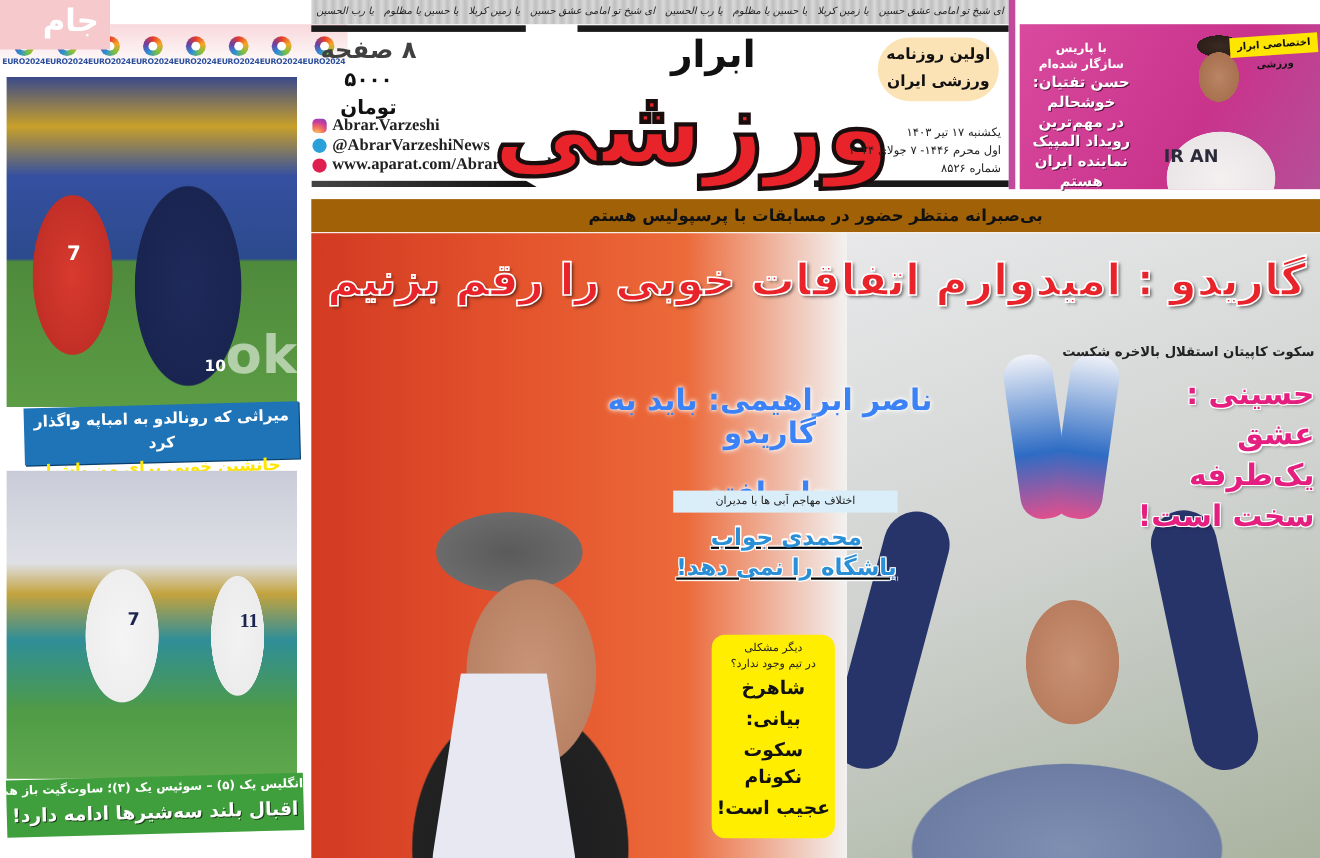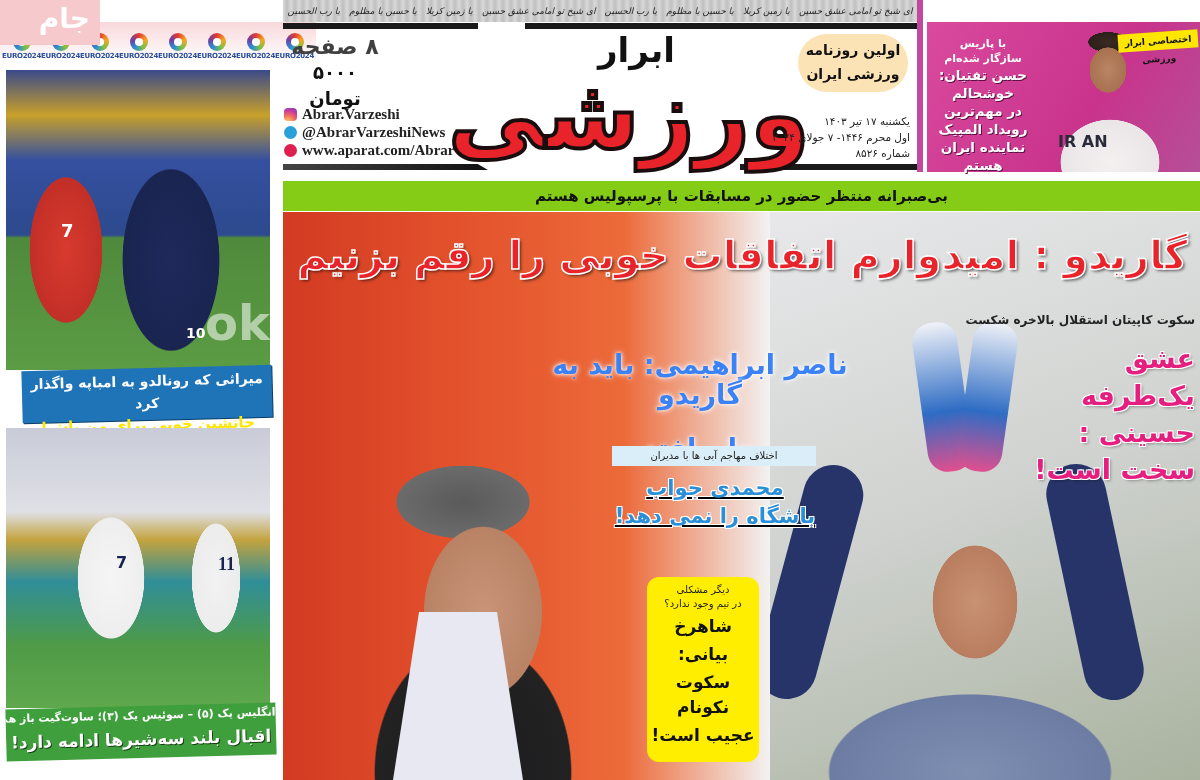--- a/index.html
+++ b/index.html
@@ -59,21 +59,21 @@
   .social-icon { width: 13px; height: 13px; border-radius: 3px; margin-right: 5px; flex: none; }
   .ig { background: radial-gradient(circle at 30% 110%, #fdd661 0%, #f2715d 40%, #c63aa0 70%, #6b4cc6 100%); border-radius: 4px; }
   .tg { background: #2aa0da; border-radius: 50%; }
   .ap { background: #df1f4f; border-radius: 50%; }
   .social-text { font-family: "Liberation Serif", serif; font-size: 15px; font-weight: bold; color: #222; }
 
   #masthead-rule-left { left: 283px; top: 164px; width: 205px; height: 6px; background: linear-gradient(90deg, #444, #111); clip-path: polygon(0 0, 95% 0, 100% 100%, 0 100%); }
   #masthead-rule-right { left: 740px; top: 164px; width: 177px; height: 6px; background: #1a1a1a; }
 
   #logo { left: 440px; top: 30px; width: 330px; height: 140px; }
-  #logo .abrar { position: absolute; left: 158px; top: 0; font-size: 34px; font-weight: bold; color: #111; }
+  #logo .abrar { position: absolute; left: 170px; top: 0; font-size: 34px; font-weight: bold; color: #111; }
   #logo .varzeshi { position: absolute; left: 8px; top: 30px; font-size: 96px; font-weight: bold; color: #e8232a; -webkit-text-stroke: 4px #1a0d0d; letter-spacing: -4px; line-height: 110px; }
 
   #tagline-badge { left: 798px; top: 34px; width: 110px; height: 58px; background: #fbe3b5; border-radius: 30px; text-align: center; padding-top: 4px; }
   #tagline-badge div { font-size: 14px; font-weight: bold; color: #111; line-height: 24px; }
 
   #dateline { left: 770px; top: 113px; width: 140px; text-align: right; }
   #dateline div { font-size: 10.5px; color: #222; line-height: 16px; white-space: nowrap; }
 
   
   #promo-box { left: 927px; top: 22px; width: 273px; height: 150px; background: linear-gradient(120deg, #d94a9e, #c9338c 60%, #b54f98); overflow: hidden; }
@@ -82,21 +82,21 @@
     radial-gradient(ellipse 26px 32px at 78px 48px, #b98564 0%, #a8714f 70%, transparent 71%),
     radial-gradient(ellipse 28px 14px at 78px 20px, #3a2a22 0%, #2b1f19 70%, transparent 71%),
     radial-gradient(ellipse 70px 60px at 80px 140px, #f4f0f0 0%, #eae6e8 70%, transparent 71%); }
   #promo-iran { left: 1058px; top: 132px; font-size: 16px; font-weight: bold; color: #2a2a3a; }
   #promo-exclusive { left: 1118px; top: 32px; width: 80px; height: 18px; background: #ffe600; transform: rotate(-4deg); text-align: center; font-size: 9px; font-weight: bold; color: #111; line-height: 18px; }
   #promo-text { left: 928px; top: 36px; width: 110px; text-align: center; }
   #promo-text .kicker { font-size: 11px; font-weight: bold; color: #fff; line-height: 15px; }
   #promo-text .head { font-size: 13.5px; font-weight: bold; color: #fff; line-height: 18px; text-shadow: 1px 1px 0 #5a1342; }
 
   
-  #kicker-band { left: 283px; top: 181px; width: 917px; height: 30px; background: #84cc16; text-align: center; }
+  #kicker-band { left: 283px; top: 181px; width: 917px; height: 30px; background: #a16207; text-align: center; }
   #kicker-band span { font-size: 15px; font-weight: bold; color: #111; line-height: 30px; }
 
   
   #photo-garrido { left: 283px; top: 212px; width: 487px; height: 568px; overflow: hidden; background:
     radial-gradient(ellipse 90px 130px at 200px 400px, #c89478 0%, #b98265 65%, transparent 66%),
     radial-gradient(ellipse 110px 60px at 180px 290px, #5a5a5a 0%, #6b6b6b 60%, transparent 61%),
     radial-gradient(ellipse 150px 200px at 190px 560px, #1b1b1f 0%, #222 65%, transparent 66%),
     linear-gradient(90deg, #d33a22 0%, #e4542d 40%, #ec6a3a 70%, #f2f2f2 100%); }
   #photo-garrido .shirt { position: absolute; left: 110px; top: 400px; width: 130px; height: 168px; background: #e7e8f2; clip-path: polygon(20% 0, 80% 0, 100% 100%, 0 100%); }
 
@@ -285,22 +285,22 @@
   <div>جا بیافتد</div>
 </div>
 
 <div id="mohammadi-label" class="abs rtl">اختلاف مهاجم آبی ها با مدیران</div>
 <div id="mohammadi-head" class="abs rtl">
   <div>محمدی جواب</div>
   <div>باشگاه را نمی دهد!</div>
 </div>
 
 <div id="hosseini-head" class="abs rtl">
+  <div>حسینی :</div>
   <div>عشق یک‌طرفه</div>
-  <div>حسینی :</div>
   <div>سخت است!</div>
 </div>
 
 <div id="bayani-box" class="abs rtl">
   <div class="kicker">دیگر مشکلی</div>
   <div class="kicker">در تیم وجود ندارد؟</div>
   <div class="head">شاهرخ</div>
   <div class="head">بیانی:</div>
   <div class="head">سکوت نکونام</div>
   <div class="head">عجیب است!</div>

